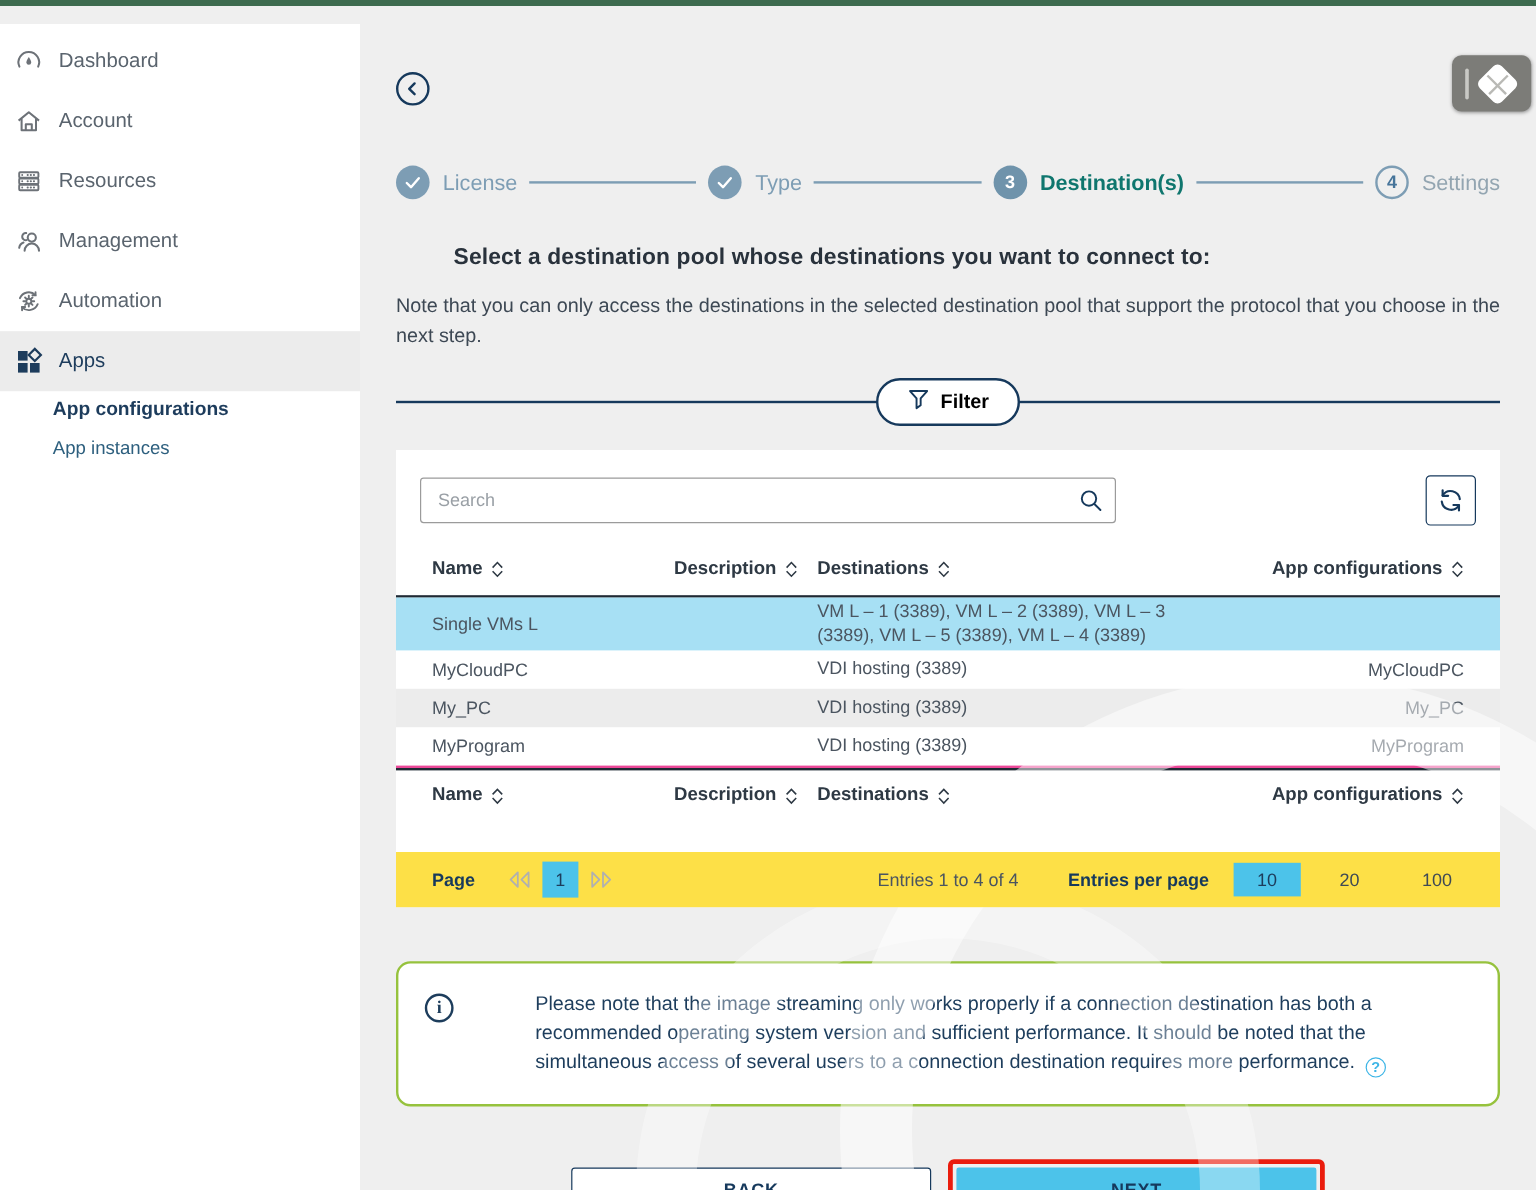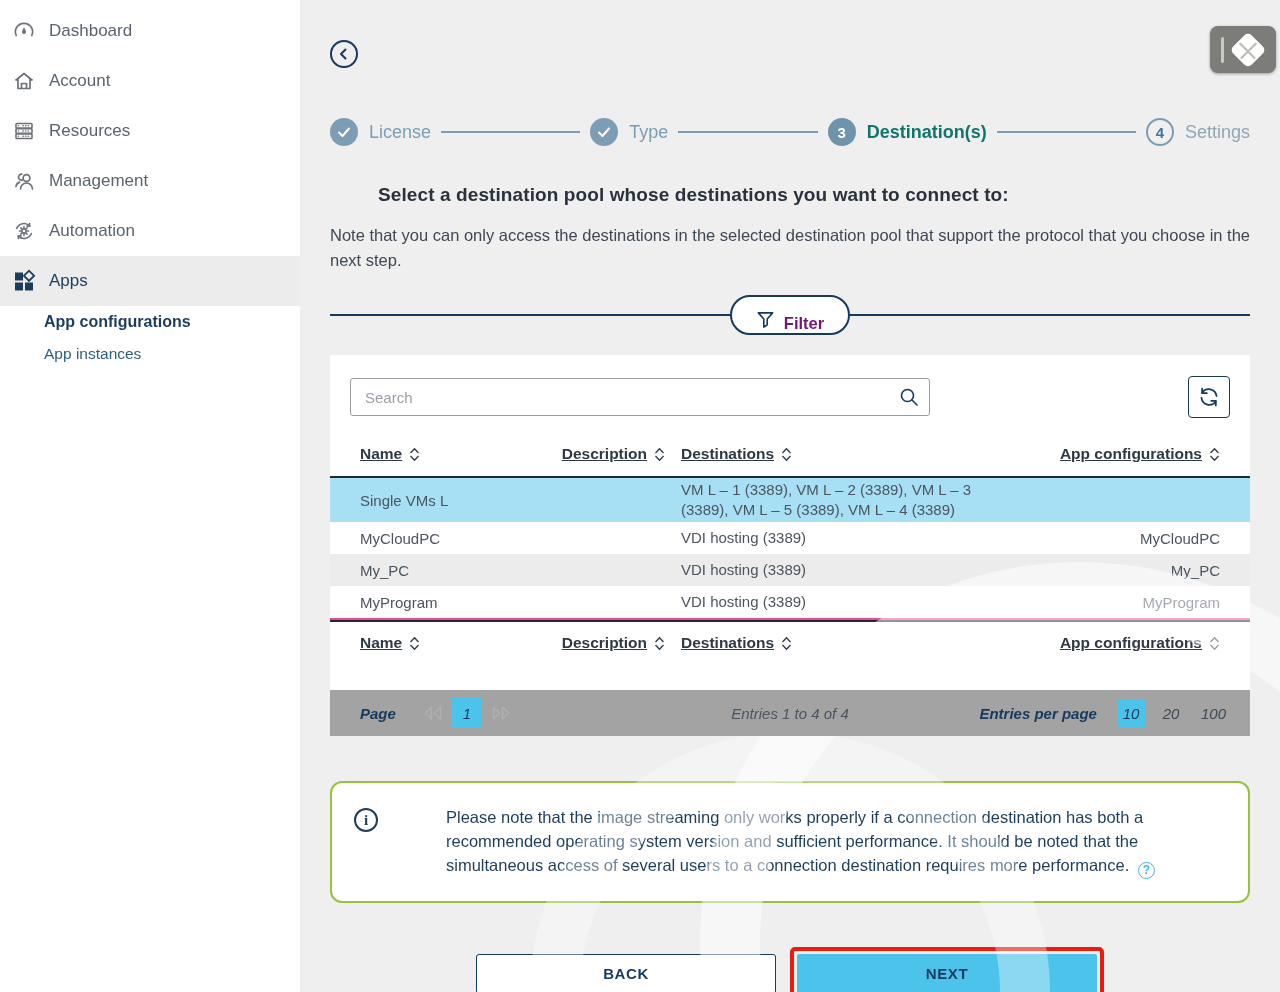--- a/index.html
+++ b/index.html
@@ -1,18 +1,18 @@
 <!DOCTYPE html>
 <html><head>
 <meta charset="utf-8">
 <style>
   * { margin:0; padding:0; box-sizing:border-box; }
   html,body { width:1280px; height:992px; }
   body { font-family:"Liberation Sans", sans-serif; background:#efefef; overflow:hidden; }
-  .page { width:1280px; height:992px; display:flex; flex-direction:row; }
+  .page { width:1280px; height:992px; display:flex; flex-direction:column;gap:15px; }
   .topbar { height:5px; background:#3d6b4f; flex:0 0 auto; }
   .layout { flex:1; display:flex; min-height:0; }
 
   
   .sidebar { width:300px; background:#ffffff; flex:0 0 auto; padding-top:6px; }
   .nav-item { height:50px; display:flex; align-items:center; gap:13px; padding:0 12px; color:#5a646e; font-size:17px; cursor:pointer; }
   .nav-item .nicon { width:24px; height:24px; color:#6d7278; flex:0 0 auto; display:flex; align-items:center; justify-content:center; }
   .nav-item.active { background:#ececec; color:#1d3c5c; font-weight:400; }
   .nav-item.active .nicon { color:#1d3c5c; }
   .sub-item { height:32px; display:flex; align-items:center; padding-left:44px; font-size:15.5px; color:#2d5f7e; cursor:pointer; }
@@ -46,55 +46,55 @@
   .step-label.upcoming { color:#93a5b1; }
   .step-line { flex:1 1 0; height:2px; background:#7d9db4; margin:0 10px; }
 
   
   .section-heading { margin-top:38px; font-size:19px; font-weight:700; color:#29323c; letter-spacing:0.1px;margin-left:48px; }
   .section-note { margin-top:17px; font-size:16.5px; line-height:25px; color:#3d4854; max-width:920px; }
 
   
   .filter-row { position:relative; height:40px; margin-top:22px; display:flex; justify-content:center; }
   .filter-row::before { content:''; position:absolute; left:0; right:0; top:50%; height:2px; background:#16395c; transform:translateY(-1px); }
-  .filter-pill { position:relative; z-index:1; display:flex; align-items:flex-end; gap:9px; height:40px; padding:0 24px; background:#ffffff; border:2px solid #16395c; border-radius:21px; color:#701a75; font-size:16.5px; font-weight:600; cursor:pointer; }
+  .filter-pill { position:relative; z-index:1; display:flex; align-items:center; gap:9px; height:40px; padding:0 24px; background:#ffffff; border:2px solid #16395c; border-radius:21px; color:#000000; font-size:16.5px; font-weight:600; cursor:pointer; }
 
   
   .card { margin-top:20px; background:#ffffff; }
   .card-toolbar { display:flex; align-items:center; padding:21px 20px 0 20px; }
   .search-wrap { position:relative; width:580px;border-radius:14px; }
   .search-input { width:100%; height:38px; border:1px solid #9b9b9b; border-radius:3px; padding:0 40px 0 14px; font-size:15px; color:#3d4854; font-family:"Liberation Sans",sans-serif; background:#ffffff; }
   .search-input::placeholder { color:#9aa0a6; }
   .search-icon { position:absolute; right:10px; top:8px; color:#16395c; }
   .refresh-btn { margin-left:auto; width:42px; height:42px; background:#ffffff; border:1.5px solid #16395c; border-radius:4px; display:flex; align-items:center; justify-content:center; color:#16395c; cursor:pointer; }
 
-  .tgrid { display:grid; grid-template-columns:190px 115px 1fr 200px; align-items:center; padding:0 30px;text-decoration:underline; }
+  .tgrid { display:grid; grid-template-columns:190px 115px 1fr 200px; align-items:center; padding:0 30px; }
   .thead { height:44px; margin-top:14px; font-size:15.5px; font-weight:600; color:#2e3944; }
   .thead.bottom { margin-top:0; border-top:2px solid #1f2933; }
   .th { display:flex; align-items:center; gap:7px; }
   .th.right { justify-content:flex-end; }
   .th .sort { color:#2e3944; display:flex; }
   .tbody { border-top:2px solid #1f2933; border-bottom:2px solid #ec4899; }
   .trow { display:grid; grid-template-columns:190px 115px 1fr 200px; align-items:center; padding:0 30px; min-height:32px; font-size:15px; color:#4b5560; cursor:pointer; }
   .trow:nth-child(odd) { background:#ececec; }
   .trow.selected { background:#a7e0f4; min-height:44px; padding-top:2px; padding-bottom:2px; }
   .trow.selected:nth-child(odd) { background:#a7e0f4; }
   .tcell.col-destinations { padding-left:16px; max-width:400px; line-height:20px; }
   .tcell.col-app_configurations { text-align:right; }
   .thead .th-destinations { padding-left:16px; }
 
-  .pagination { margin-top:26px; height:46px; background:#a3a3a3; display:flex; align-items:center; padding:0 20px; position:relative; font-size:15px;font-style:italic; }
+  .pagination { margin-top:26px; height:46px; background:#fde047; display:flex; align-items:center; padding:0 20px; position:relative; font-size:15px; }
   .pg-label { font-weight:700; color:#16395c; margin-left:10px; }
   .pg-nav { display:flex; align-items:center; gap:8px; margin-left:26px; }
   .pg-chev { color:#b0b0b0; display:flex; cursor:pointer; }
   .pg-current { width:30px; height:30px; background:#4cc3ea; color:#1d3c5c; display:flex; align-items:center; justify-content:center; font-size:15px; cursor:pointer; }
   .pg-entries { position:absolute; left:50%; transform:translateX(-50%); color:#4b5560; }
   .pg-right { margin-left:auto; display:flex; align-items:center; gap:12px; }
   .pg-size-label { font-weight:700; color:#16395c; margin-right:8px; }
-  .pg-size { min-width:28px; height:28px; padding:0 4px; display:flex; align-items:center; justify-content:center; color:#3f4a55; cursor:pointer;text-align:center; }
+  .pg-size { min-width:28px; height:28px; padding:0 20px; display:flex; align-items:center; justify-content:center; color:#3f4a55; cursor:pointer;text-align:center; }
   .pg-size.selected { background:#4cc3ea; color:#1d3c5c; }
 
   
   .info-box { margin-top:45px; border:2px solid #96c23d; border-radius:12px; background:#ffffff; padding:22px 24px 22px 22px; display:flex; gap:20px; }
   .info-icon { width:24px; height:24px; border:2px solid #1d3d5c; border-radius:50%; color:#1d3d5c; font-weight:700; font-size:15px; display:flex; align-items:center; justify-content:center; flex:0 0 auto; margin-top:3px; font-family:"Liberation Serif",serif; }
   .info-text { font-size:16.5px; line-height:24px; color:#1d3d5c; max-width:820px;margin-left:48px; }
   .help-icon { display:inline-flex; width:17px; height:17px; border:1.5px solid #3db5e6; border-radius:50%; color:#3db5e6; font-size:12px; font-weight:700; align-items:center; justify-content:center; vertical-align:-3px; margin-left:4px; cursor:pointer; }
 
   
   .actions { margin-top:44px; display:flex; justify-content:center; align-items:center; gap:14px; }

